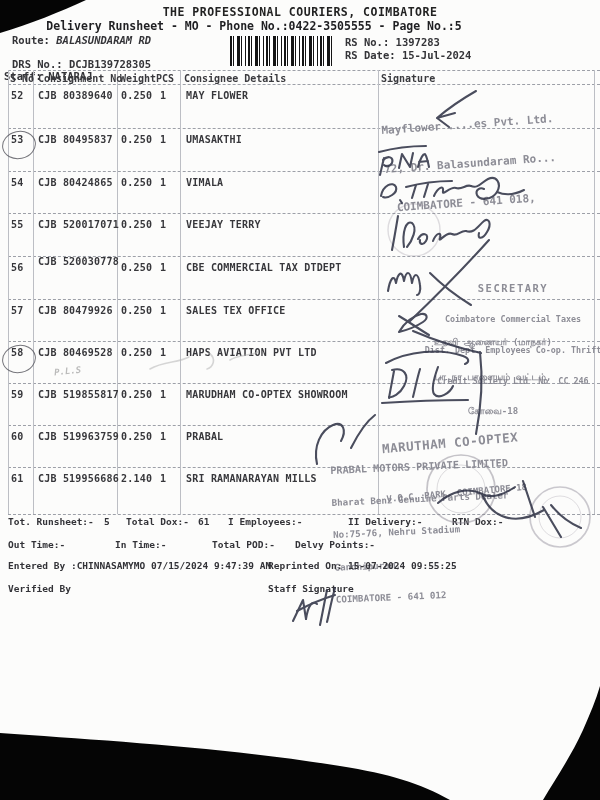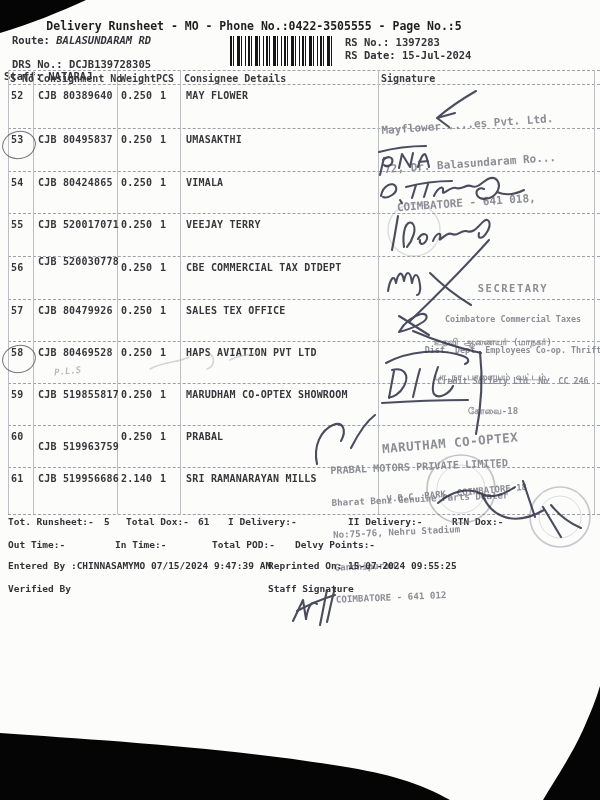--- a/index.html
+++ b/index.html
@@ -28,20 +28,21 @@
     background:
       repeating-linear-gradient(90deg,#141414 0 2px,#fff 2px 3px,#141414 3px 4px,#fff 4px 7px,#141414 7px 10px,#fff 10px 11px,#141414 11px 12px,#fff 12px 15px,#141414 15px 16px,#fff 16px 18px);
   }
   .tamil{filter:blur(.55px);}
 </style>
 </head>
 <body>
 
 <div class="page">
 
+  <div class="t title">THE PROFESSIONAL COURIERS, COIMBATORE</div>
   <div class="t subtitle">Delivery Runsheet - MO - Phone No.:0422-3505555 - Page No.:5</div>
 
   <div class="t hl" style="left:12px;top:34px;"><span>Route:</span> <span style="font-style:italic">BALASUNDARAM RD</span></div>
   <div class="t hl" style="left:4px;top:46px;margin-top:24px;"><span>Staff:</span> <span>NATARAJ</span></div>
   <div class="t hl" style="left:12px;top:58px;"><span>DRS No.:</span> <span>DCJB139728305</span></div>
 
   <div class="barcode"></div>
 
   <div class="t hl" style="left:345px;top:36px;"><span>RS No.:</span> <span>1397283</span></div>
   <div class="t hl" style="left:345px;top:49px;"><span>RS Date:</span> <span>15-Jul-2024</span></div>
@@ -124,21 +125,21 @@
   </div>
   <div>
     <span class="cell" style="left:11px;top:389px">59</span>
     <span class="cell" style="left:38px;top:389px">CJB 519855817</span>
     <span class="cell" style="left:121px;top:389px">0.250</span>
     <span class="cell" style="left:160px;top:389px">1</span>
     <span class="cell" style="left:186px;top:389px">MARUDHAM CO-OPTEX SHOWROOM</span>
   </div>
   <div>
     <span class="cell" style="left:11px;top:431px">60</span>
-    <span class="cell" style="left:38px;top:441px">CJB 519963759</span>
+    <span class="cell" style="left:38px;top:431px">CJB 519963759</span>
     <span class="cell" style="left:121px;top:431px">0.250</span>
     <span class="cell" style="left:160px;top:431px">1</span>
     <span class="cell" style="left:186px;top:431px">PRABAL</span>
   </div>
   <div>
     <span class="cell" style="left:11px;top:473px">61</span>
     <span class="cell" style="left:38px;top:473px">CJB 519956686</span>
     <span class="cell" style="left:121px;top:473px">2.140</span>
     <span class="cell" style="left:160px;top:473px">1</span>
     <span class="cell" style="left:186px;top:473px">SRI RAMANARAYAN MILLS</span>
@@ -178,21 +179,21 @@
     <span class="big">Bharat Benz Genuine Parts Dealer</span>
     <span class="big">No:75-76, Nehru Stadium</span>
     <span class="big">Gandhipuram,</span>
     <span class="big">COIMBATORE - 641 012</span>
   </div>
 
   <div class="footer-t" style="left:8px;top:516px">Tot. Runsheet:-</div>
   <div class="footer-t" style="left:104px;top:516px">5</div>
   <div class="footer-t" style="left:126px;top:516px">Total Dox:-</div>
   <div class="footer-t" style="left:198px;top:516px">61</div>
-  <div class="footer-t" style="left:228px;top:516px">I Delivery:-</div>
+  <div class="footer-t" style="left:228px;top:516px">I Employees:-</div>
   <div class="footer-t" style="left:348px;top:516px">II Delivery:-</div>
   <div class="footer-t" style="left:452px;top:516px">RTN Dox:-</div>
 
   <div class="footer-t" style="left:8px;top:539px">Out Time:-</div>
   <div class="footer-t" style="left:115px;top:539px">In Time:-</div>
   <div class="footer-t" style="left:212px;top:539px">Total POD:-</div>
   <div class="footer-t" style="left:295px;top:539px">Delvy Points:-</div>
 
   <div class="footer-t" style="left:8px;top:560px">Entered By :CHINNASAMYMO 07/15/2024 9:47:39 AM</div>
   <div class="footer-t" style="left:268px;top:560px">Reprinted On: 15-07-2024 09:55:25</div>

